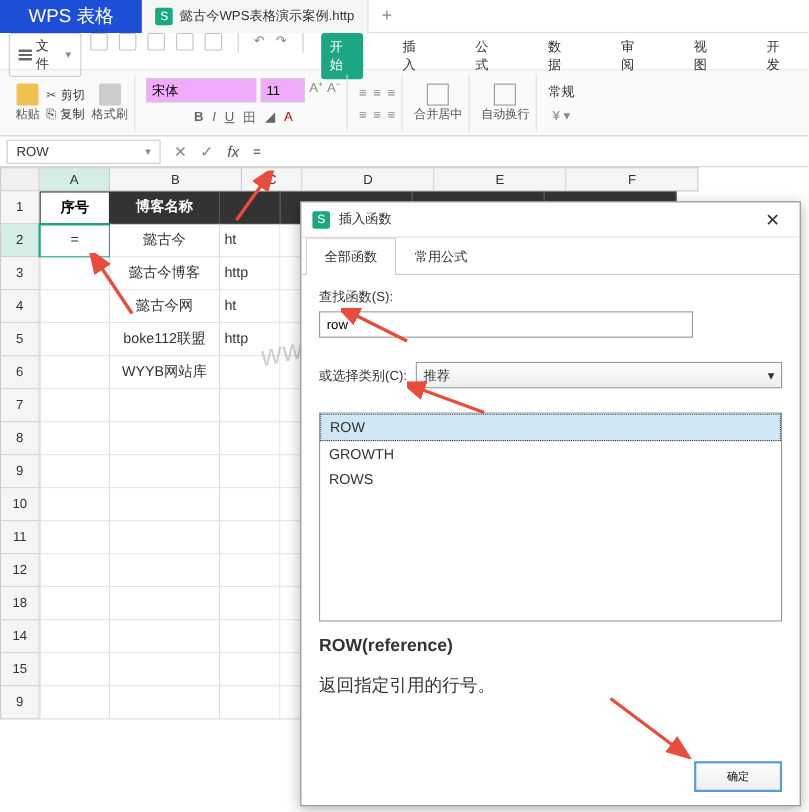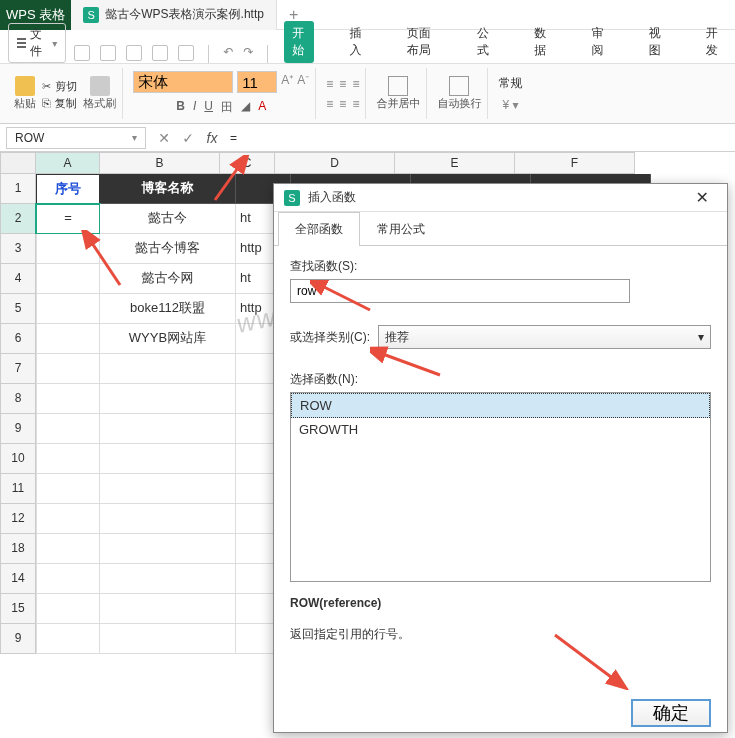--- a/index.html
+++ b/index.html
@@ -1,85 +1,85 @@
 <!DOCTYPE html>
 <html><head>
 <meta charset="utf-8">
 <style>
 * { margin: 0; padding: 0; box-sizing: border-box; font-family: "Microsoft YaHei", sans-serif; }
 body { width: 735px; height: 738px; background: #fff; overflow: hidden; position: relative; font-size: 12px; color: #333; }
 
 .title-bar { height: 30px; background: #fff; display: flex; align-items: center; border-bottom: 1px solid #e0e0e0; }
-.app-badge { background: #14532d; color: #fff; padding: 0 6px; height: 30px; line-height: 30px; font-size: 13px; }
+.app-badge { background: #1d4ed8; color: #fff; padding: 0 26px; height: 30px; line-height: 30px; font-size: 17px; }
 .tab-item { display: flex; align-items: center; padding: 0 12px; height: 30px; border-right: 1px solid #e0e0e0; }
 .tab-icon { width: 16px; height: 16px; background: #1ba784; color: #fff; text-align: center; line-height: 16px; font-size: 11px; margin-right: 6px; border-radius: 2px; }
 .tab-item.active { background: #f5f5f5; }
 .tab-add { padding: 0 12px; font-size: 16px; color: #888; }
 
-.menu-bar { height: 34px; display: flex; align-items: flex-end; padding: 0 8px; border-bottom: 1px solid #e0e0e0; }
+.menu-bar { height: 34px; display: flex; align-items: flex-start; padding: 0 8px; border-bottom: 1px solid #e0e0e0; }
 .menu-home { display: flex; align-items: center; padding: 2px 8px; border: 1px solid #ccc; border-radius: 3px; margin-right: 8px; }
 .menu-home .bars { display: inline-block; width: 12px; height: 10px; background: linear-gradient(#666 2px, transparent 2px, transparent 4px, #666 4px, #666 6px, transparent 6px, transparent 8px, #666 8px); margin-right: 4px; }
 .qat { display: flex; gap: 10px; margin-right: 12px; }
 .qat-icon { width: 16px; height: 16px; border: 1px solid #999; border-radius: 2px; opacity: 0.6; }
 .qat-sep { width: 1px; height: 18px; background: #ccc; margin: 0 4px; }
 .ribbon-tabs { display: flex; gap: 28px; }
 .ribbon-tab { padding: 4px 8px; border-radius: 3px; }
 .ribbon-tab.active { background: #1ba784; color: #fff; }
 
 .toolbar { height: 60px; display: flex; align-items: center; padding: 4px 8px; border-bottom: 1px solid #d0d0d0; background: #fafafa; gap: 4px; }
 .tb-group { display: flex; flex-direction: column; align-items: center; padding: 0 6px; border-right: 1px solid #e0e0e0; height: 100%; justify-content: center; gap: 2px; }
 .tb-btn { display: flex; flex-direction: column; align-items: center; font-size: 11px; color: #555; }
 .tb-icon { width: 20px; height: 20px; display: inline-block; }
 .paste-icon { background: linear-gradient(#f0c050, #f0c050); border-radius: 2px; }
 .brush-icon { background: #ccc; border-radius: 2px; }
 .clip-row { display: flex; align-items: center; gap: 4px; font-size: 11px; }
 .scissors { color: #555; }
-.font-select { border: 1px solid #ccc; height: 22px; padding: 0 4px; font-size: 15px; background: #fdba74; }
+.font-select { border: 1px solid #ccc; height: 22px; padding: 0 4px; font-size: 12px; background: #f0abfc; }
 
 .formula-bar { height: 28px; display: flex; align-items: center; border-bottom: 1px solid #d0d0d0; }
 .name-box { width: 140px; height: 22px; border: 1px solid #ccc; margin: 0 6px; display: flex; align-items: center; padding: 0 8px; justify-content: space-between; }
 .name-box .dd { color: #888; font-size: 10px; }
 .fb-btn { width: 24px; text-align: center; color: #888; font-size: 14px; cursor: pointer; }
 .fb-input { flex: 1; padding: 0 6px; color: #333; }
 
 .grid-area { position: relative; }
 .col-headers { display: flex; height: 22px; }
 .corner { width: 36px; border: 1px solid #ccc; background: #f0f0f0; }
 .col-h { border: 1px solid #ccc; border-left: none; background: #f5f5f5; text-align: center; line-height: 20px; font-size: 12px; }
 .col-h.sel { background: #d4ede6; }
 .col-A { width: 64px; } .col-B { width: 120px; } .col-C { width: 55px; } .col-D { width: 120px; } .col-E { width: 120px; } .col-F { width: 120px; }
 
 .row-line { display: flex; height: 30px; }
 .row-h { width: 36px; border: 1px solid #ccc; border-top: none; background: #f5f5f5; text-align: center; line-height: 28px; font-size: 12px; }
 .row-h.sel { background: #d4ede6; }
 .cell { border: 1px solid #ddd; border-top: none; border-left: none; line-height: 28px; text-align: center; font-size: 13px; background: #fff; overflow: hidden; white-space: nowrap; }
 .cell.header { background: #333; color: #fff; font-weight: bold; border-color: #555; }
 .cell.active { outline: 2px solid #1ba784; outline-offset: -1px; background: #fff; }
-.cell.a { width: 64px; border-left: 1px solid #ddd; } .cell.b { width: 136px; } .cell.c { width: 55px; } .cell.d { width: 120px; } .cell.e { width: 120px; } .cell.f { width: 120px; }
-.row-line.hdr .cell.a { background: #fff; color: #1d4ed8; font-weight: bold; border: 1px solid #333; }
+.cell.a { width: 64px; border-left: 1px solid #ddd; } .cell.b { width: 100px; } .cell.c { width: 55px; } .cell.d { width: 120px; } .cell.e { width: 120px; } .cell.f { width: 120px; }
+.row-line.hdr .cell.a { background: #fff; color: #000000; font-weight: bold; border: 1px solid #333; }
 
 .dialog { position: absolute; left: 273px; top: 183px; width: 455px; height: 550px; background: #fff; border: 1px solid #888; box-shadow: 0 3px 12px rgba(0,0,0,0.3); z-index: 100; display: flex; flex-direction: column; }
 .dlg-title { height: 32px; display: flex; align-items: center; padding: 0 10px; border-bottom: 1px solid #e0e0e0; }
 .dlg-title .tab-icon { margin-right: 8px; }
 .dlg-close { margin-left: auto; font-size: 16px; cursor: pointer; padding: 4px 8px; }
 .dlg-tabs { display: flex; border-bottom: 1px solid #ccc; padding: 0 4px; }
 .dlg-tab { padding: 8px 16px; border: 1px solid transparent; border-bottom: none; margin-bottom: -1px; }
 .dlg-tab.active { border-color: #ccc; background: #fff; }
 .dlg-body { padding: 12px 16px; flex: 1; display: flex; flex-direction: column; }
 .dlg-label { font-size: 12px; margin-bottom: 4px; }
 .dlg-input { width: 340px; height: 24px; border: 1px solid #999; padding: 0 6px; font-size: 12px; }
 .dlg-row { display: flex; align-items: center; gap: 8px; margin: 22px 0; }
 .dlg-select { flex: 1; height: 24px; border: 1px solid #999; padding: 0 6px; display: flex; align-items: center; justify-content: space-between; background: linear-gradient(#fdfdfd, #eee); }
 .dlg-list { border: 1px solid #999; height: 190px; overflow: auto; font-size: 13px; }
 .dlg-list-item { padding: 4px 8px; cursor: pointer; }
 .dlg-list-item.sel { background: #d0e7f5; border: 1px dotted #333; }
-.dlg-desc { font-size: 12px; margin-top: 14px; }
+.dlg-desc { font-size: 16px; margin-top: 14px; }
 .dlg-desc b { display: block; margin-bottom: 16px; }
 .dlg-footer { display: flex; justify-content: flex-end; gap: 10px; padding: 12px 16px; }
-.dlg-btn { width: 80px; height: 28px; border: 1px solid #888; background: linear-gradient(#fdfdfd, #eee); cursor: pointer; font-size: 18px; margin-top: 32px; }
+.dlg-btn { width: 80px; height: 28px; border: 1px solid #888; background: linear-gradient(#fdfdfd, #eee); cursor: pointer; font-size: 10px; margin-top: 32px; }
 .dlg-btn.primary { border: 2px solid #5a9bd5; }
 
 .arrow { position: absolute; z-index: 200; pointer-events: none; }
 .watermark { position: absolute; left: 235px; top: 290px; font-size: 26px; color: rgba(120,120,120,0.35); transform: rotate(-12deg); z-index: 50; font-style: italic; letter-spacing: 1px; }
 </style>
 </head>
 <body>
 
 <div class="title-bar">
   <div class="app-badge">WPS 表格</div>
@@ -103,21 +103,20 @@
     <span class="qat-icon"></span>
     <span class="qat-icon"></span>
     <span class="qat-sep"></span>
     <span style="color:#888">↶</span>
     <span style="color:#888">↷</span>
     <span class="qat-sep"></span>
   </div>
   <div class="ribbon-tabs">
     <span class="ribbon-tab active">开始</span>
     <span class="ribbon-tab">插入</span>
-    <span class="ribbon-tab">页面布局</span>
     <span class="ribbon-tab">公式</span>
     <span class="ribbon-tab">数据</span>
     <span class="ribbon-tab">审阅</span>
     <span class="ribbon-tab">视图</span>
     <span class="ribbon-tab">开发</span>
   </div>
 </div>
 
 <div class="toolbar">
   <div class="tb-group">
@@ -370,24 +369,24 @@
   <div class="dlg-body">
     <div class="dlg-label">查找函数(S):</div>
     <input class="dlg-input" value="row" style="">
     <div class="dlg-row">
       <span class="dlg-label" style="margin:0">或选择类别(C):</span>
       <div class="dlg-select">
         <span>推荐</span>
         <span>▾</span>
       </div>
     </div>
-    <div class="dlg-label">选择函数(N):</div>
     <div class="dlg-list">
       <div class="dlg-list-item sel">ROW</div>
       <div class="dlg-list-item">GROWTH</div>
+      <div class="dlg-list-item">ROWS</div>
     </div>
     <div class="dlg-desc">
       <b>ROW(reference)</b>
       <span>返回指定引用的行号。</span>
     </div>
   </div>
   <div class="dlg-footer">
     <button class="dlg-btn primary">确定</button>
   </div>
 </div>

